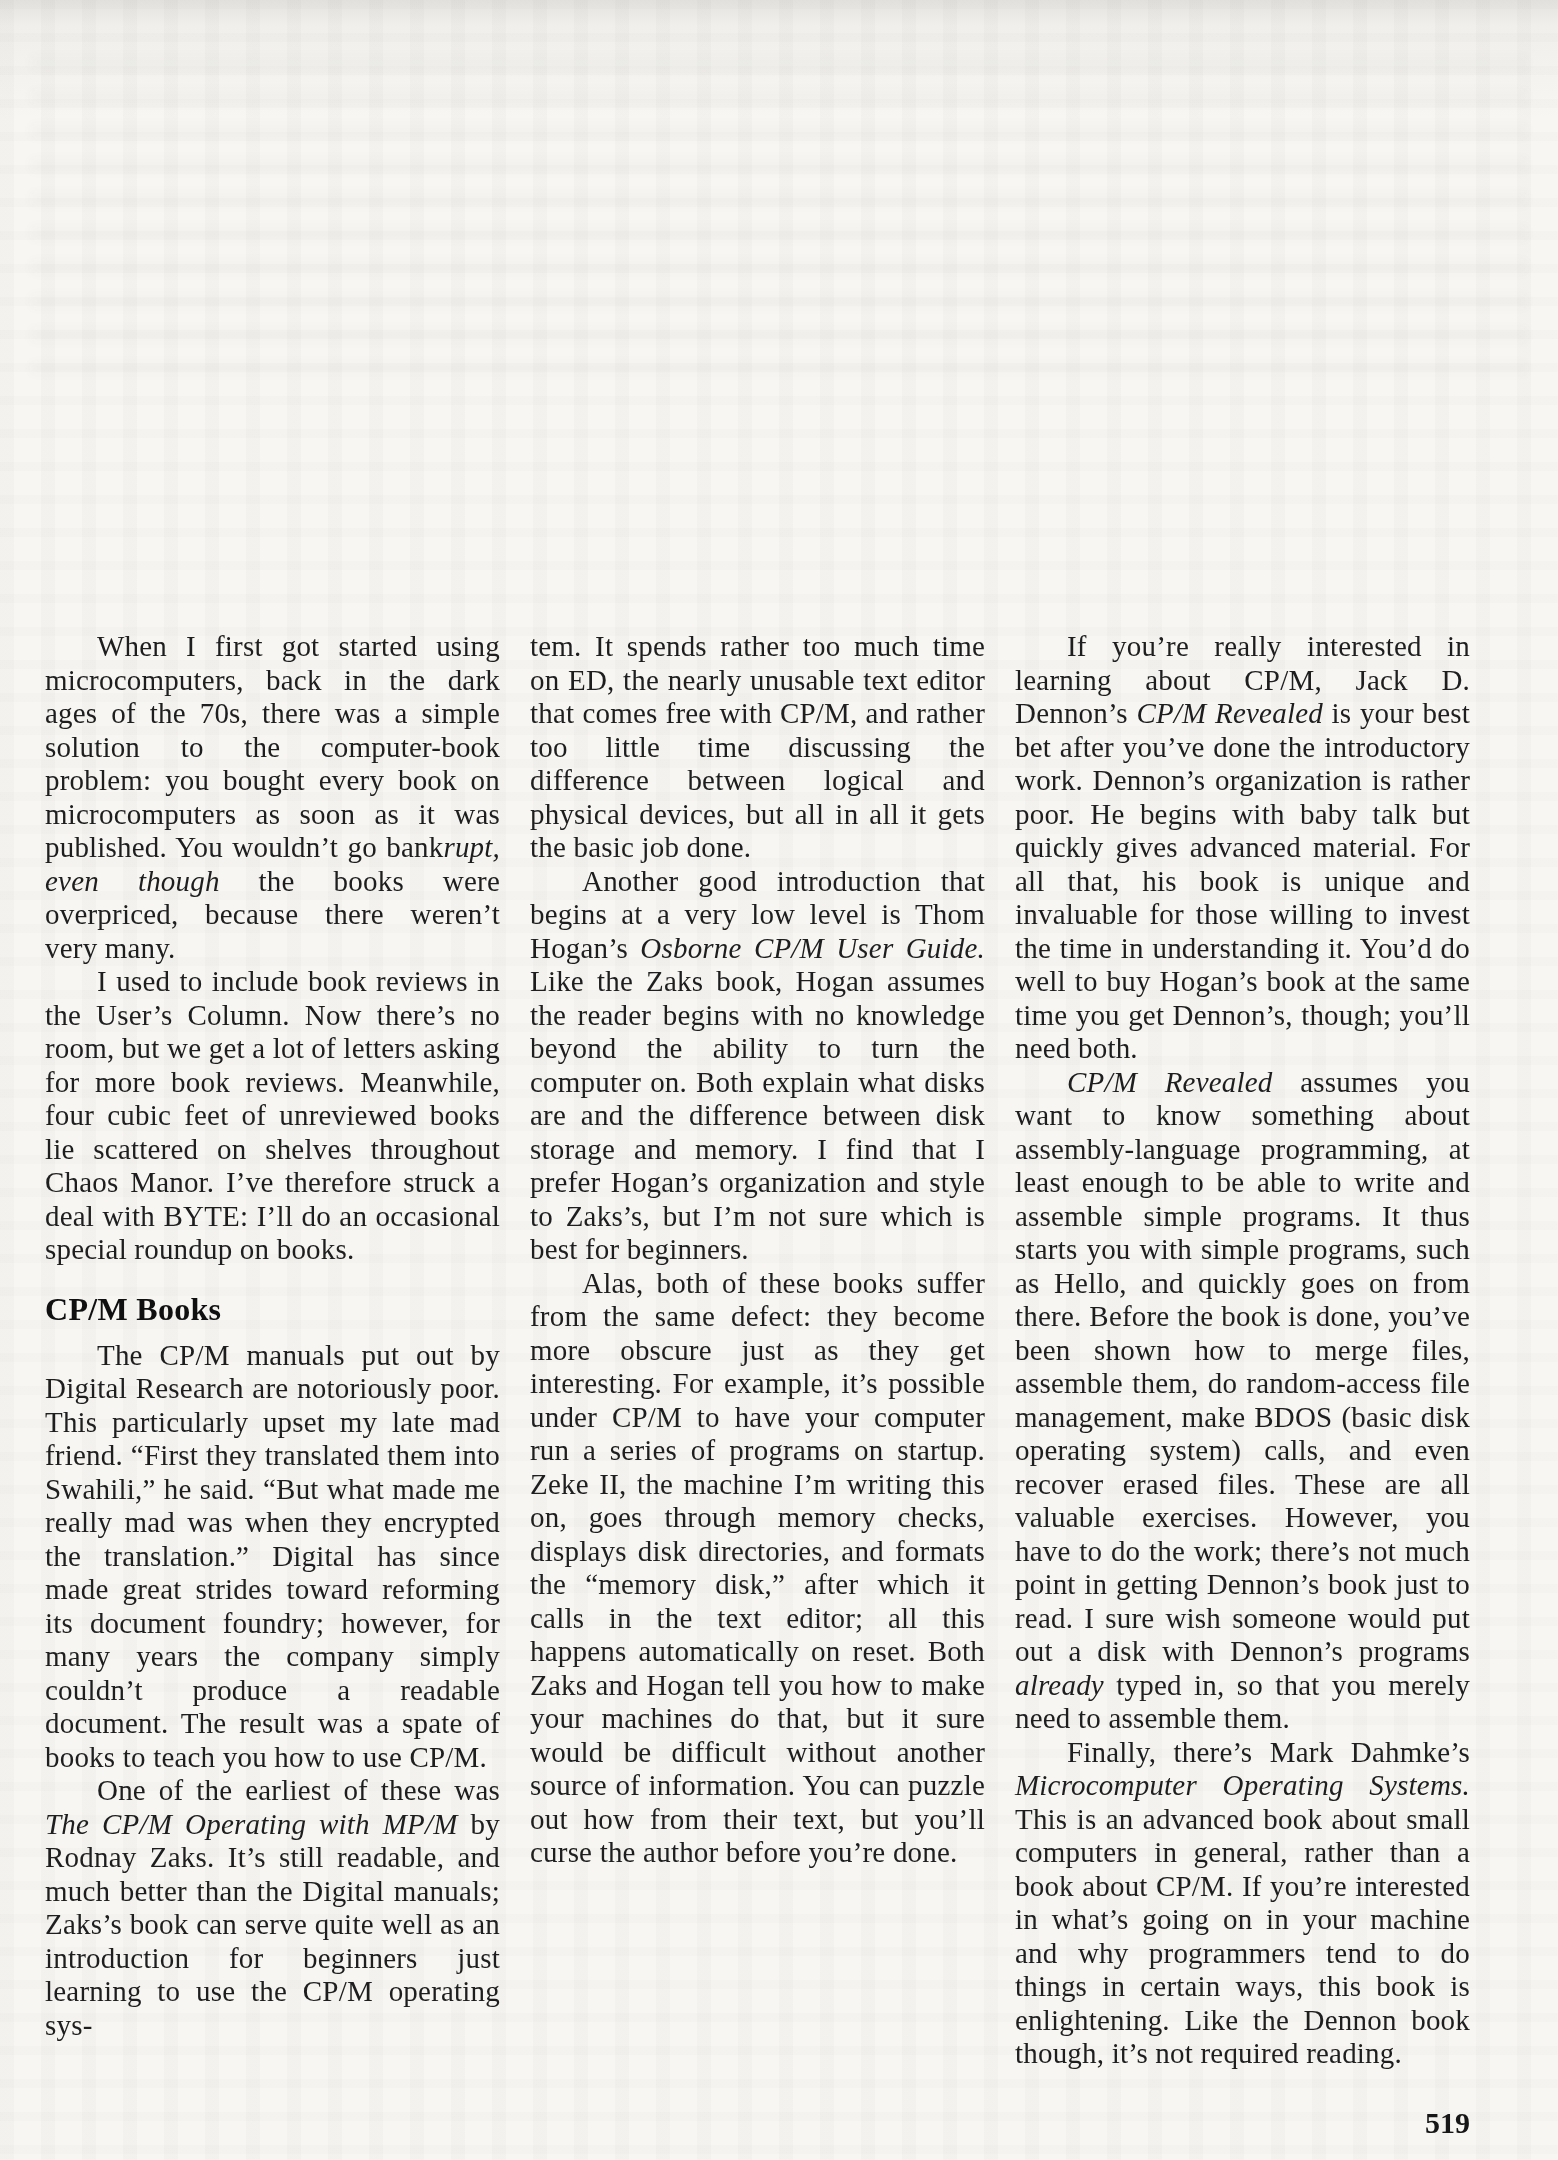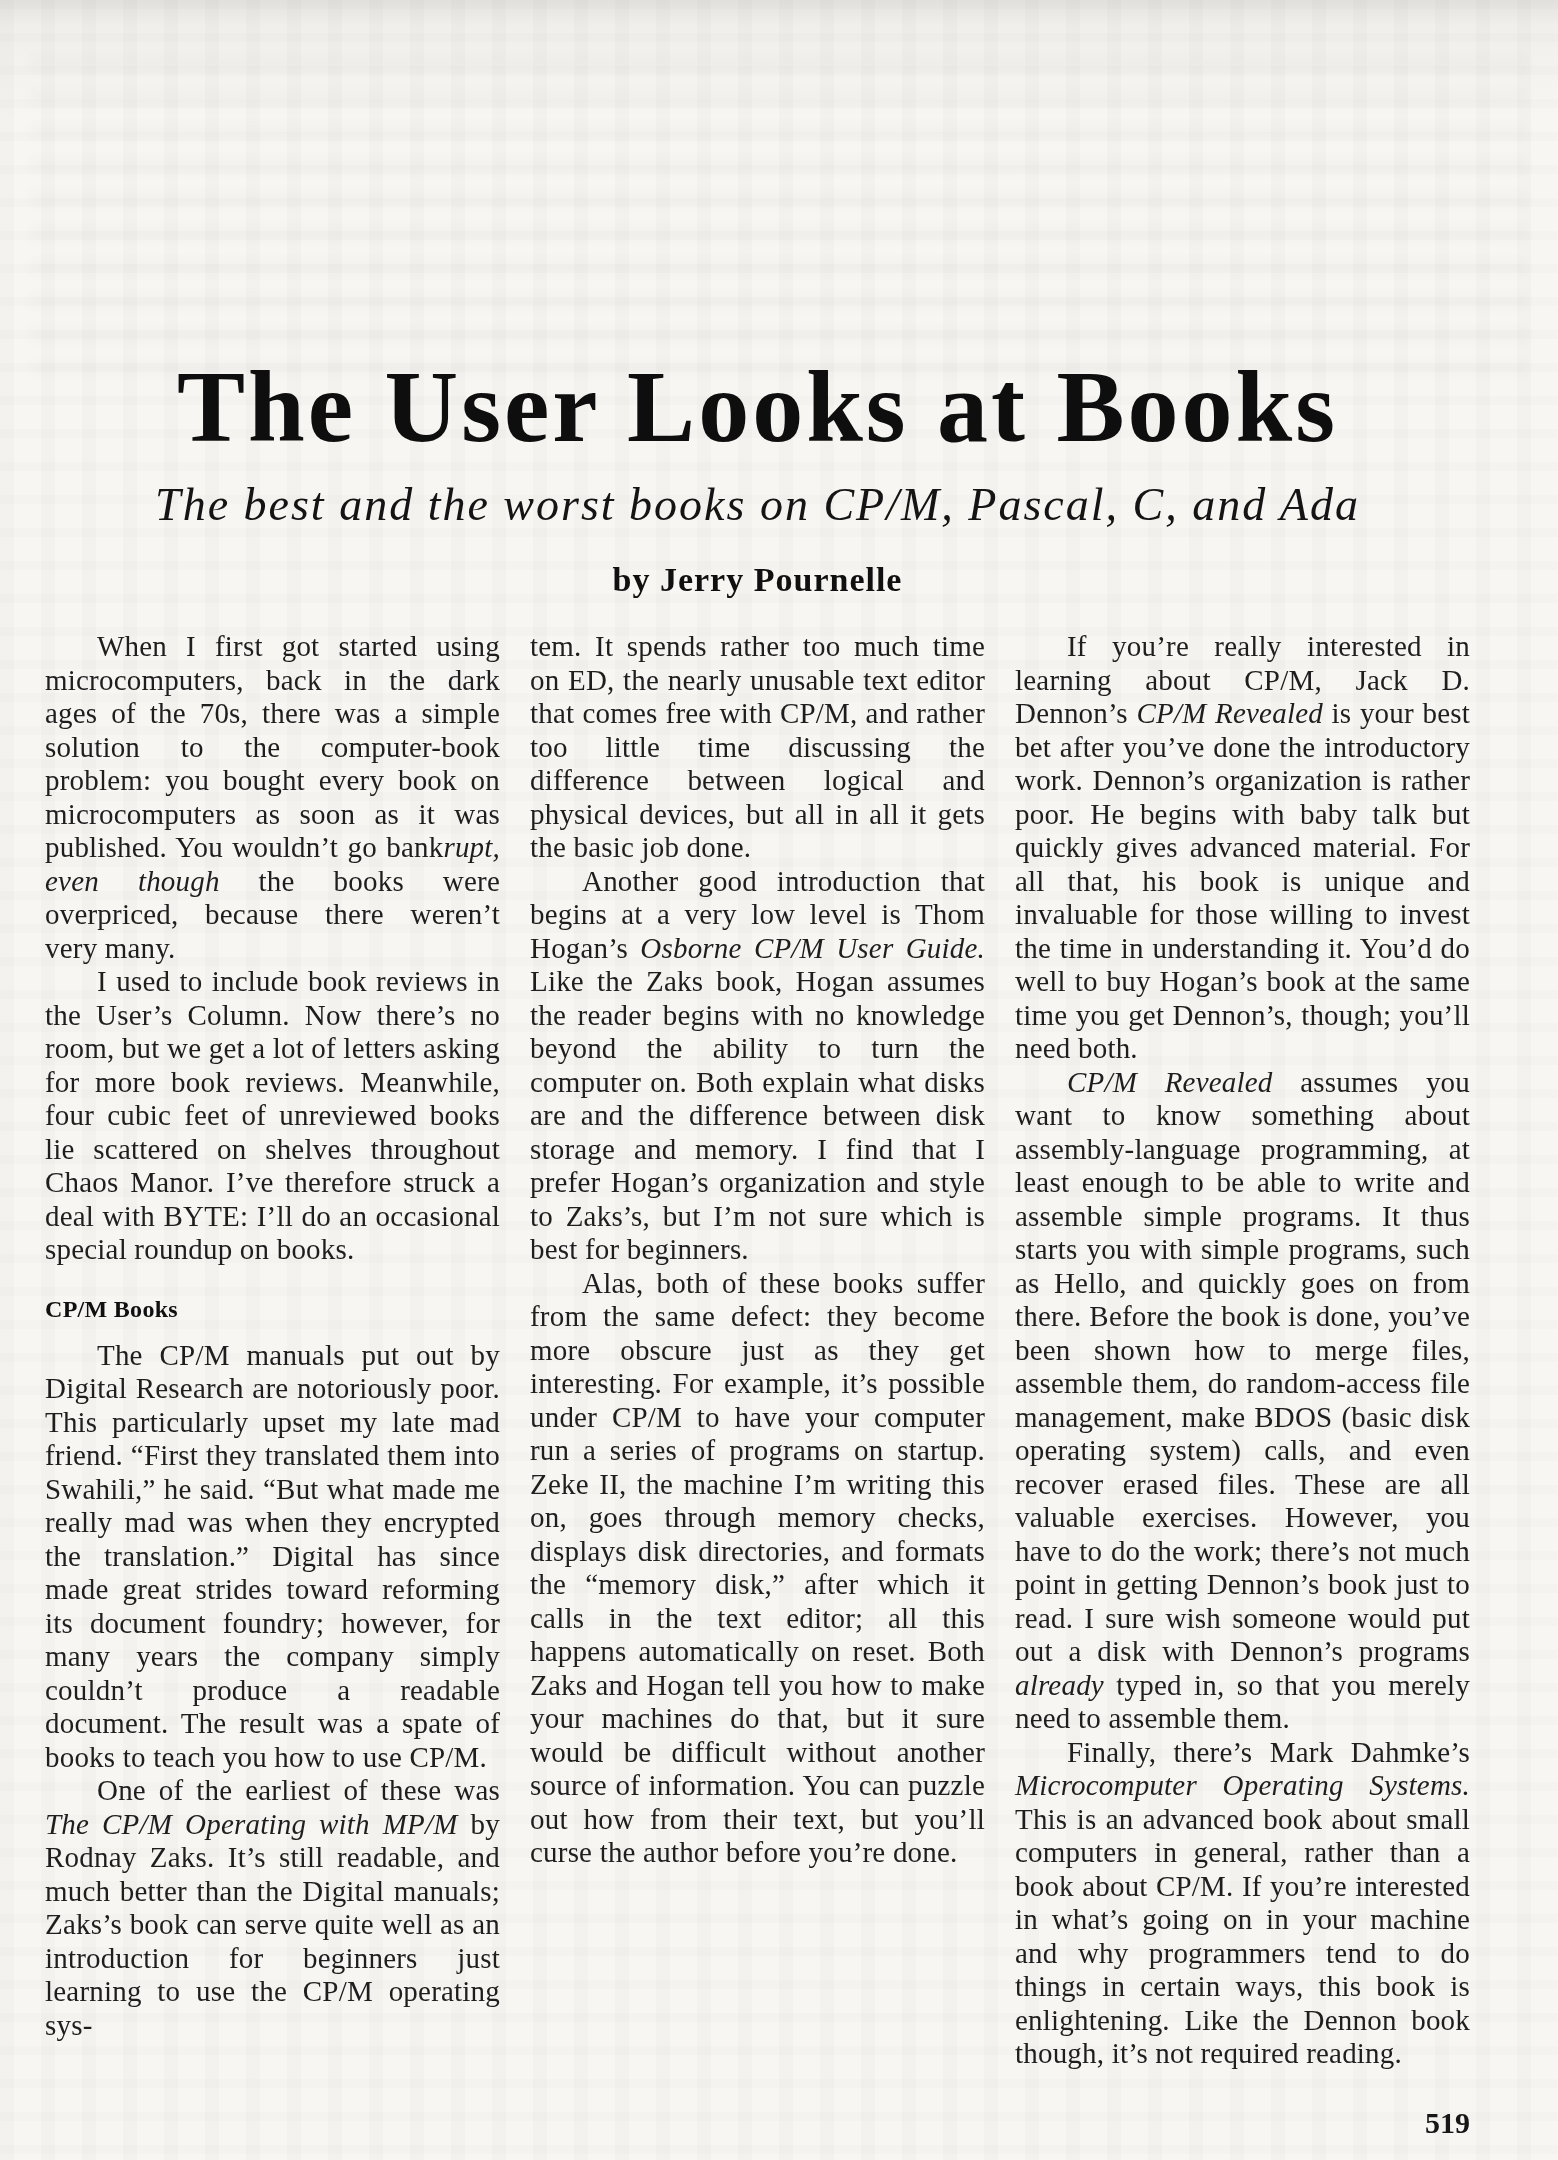--- a/index.html
+++ b/index.html
@@ -61,44 +61,39 @@
   .col{
     width:455px;
     font-size:29px;line-height:33.5px;
     letter-spacing:0.2px;
     text-align:justify;
   }
   .col p{margin:0;text-indent:52px;}
   .col p.no-indent{text-indent:0;}
   .col h2{
     margin:22px 0 10px;
-    font-size:24px;line-height:40px;
+    font-size:32px;line-height:40px;
     font-weight:700;text-align:left;letter-spacing:0.3px;
     color:#101010;
   }
   .it{font-style:italic;}
   .footer{
     position:absolute;top:2093px;right:88px;
     display:flex;align-items:baseline;gap:32px;
     color:#161616;
   }
   .footer .credit{font-size:27px;letter-spacing:0.3px;}
   .footer .pagenum{font-size:30px;font-weight:700;margin-top:13px;}
 </style>
 </head>
 <body>
 
 <div class="page">
   <div class="ghost"></div>
 
-  <div class="header">
-    <h1 class="title">The User Looks at Books</h1>
-    <div class="subtitle">The best and the worst books on CP/M, Pascal, C, and Ada</div>
-    <div class="byline">by Jerry Pournelle</div>
-  </div>
 
   <div class="columns">
     <div class="col">
         <p><span>When I first got started using microcomputers, back in the dark ages of the 70s, there was a simple solution to the computer-book problem: you bought every book on microcomputers as soon as it was published. You wouldn’t go bank</span><span class="it">rupt, even though</span><span> the books were overpriced, because there weren’t very many.</span></p>
         <p><span>I used to include book reviews in the User’s Column. Now there’s no room, but we get a lot of letters asking for more book reviews. Meanwhile, four cubic feet of unreviewed books lie scattered on shelves throughout Chaos Manor. I’ve therefore struck a deal with BYTE: I’ll do an occasional special roundup on books.</span></p>
         <h2>CP/M Books</h2>
         <p><span>The CP/M manuals put out by Digital Research are notoriously poor. This particularly upset my late mad friend. “First they translated them into Swahili,” he said. “But what made me really mad was when they encrypted the translation.” Digital has since made great strides toward reforming its document foundry; however, for many years the company simply couldn’t produce a readable document. The result was a spate of books to teach you how to use CP/M.</span></p>
         <p><span>One of the earliest of these was </span><span class="it">The CP/M Operating with MP/M</span><span> by Rodnay Zaks. It’s still readable, and much better than the Digital manuals; Zaks’s book can serve quite well as an introduction for beginners just learning to use the CP/M operating sys-</span></p>
       </div>
     <div class="col">

